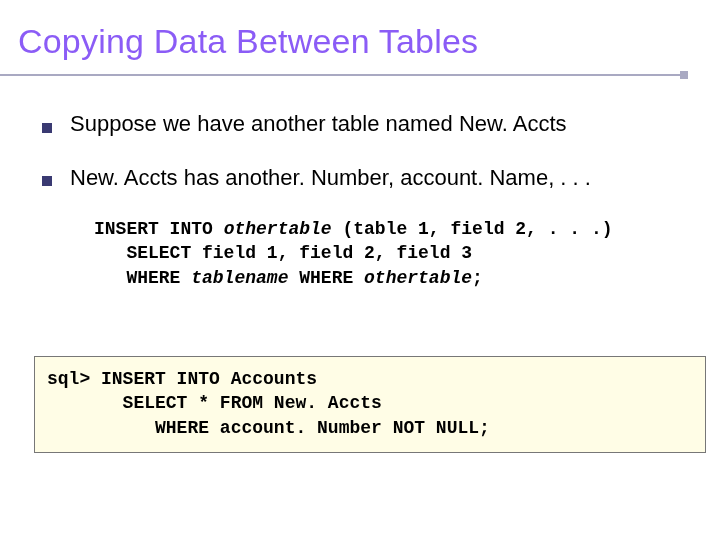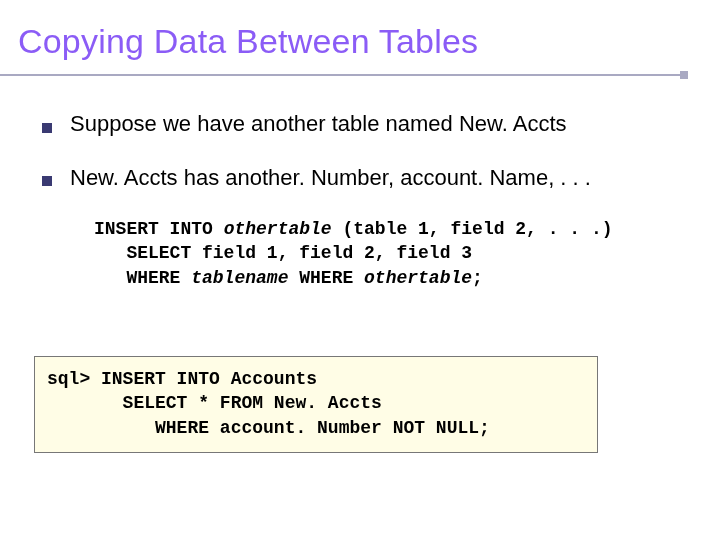--- a/index.html
+++ b/index.html
@@ -80,21 +80,21 @@
     white-space: pre;
     color: #000;
   }
   .code-block i {
     font-style: italic;
   }
   .sql-box {
     position: absolute;
     left: 34px;
     top: 356px;
-    width: 564px;
+    width: 672px;
     box-sizing: border-box;
     padding: 10px 12px 12px 12px;
     background: #fffde6;
     border: 1px solid #777;
     font-family: "Courier New", Courier, monospace;
     font-size: 18px;
     font-weight: bold;
     line-height: 1.35;
     white-space: pre;
     color: #000;

